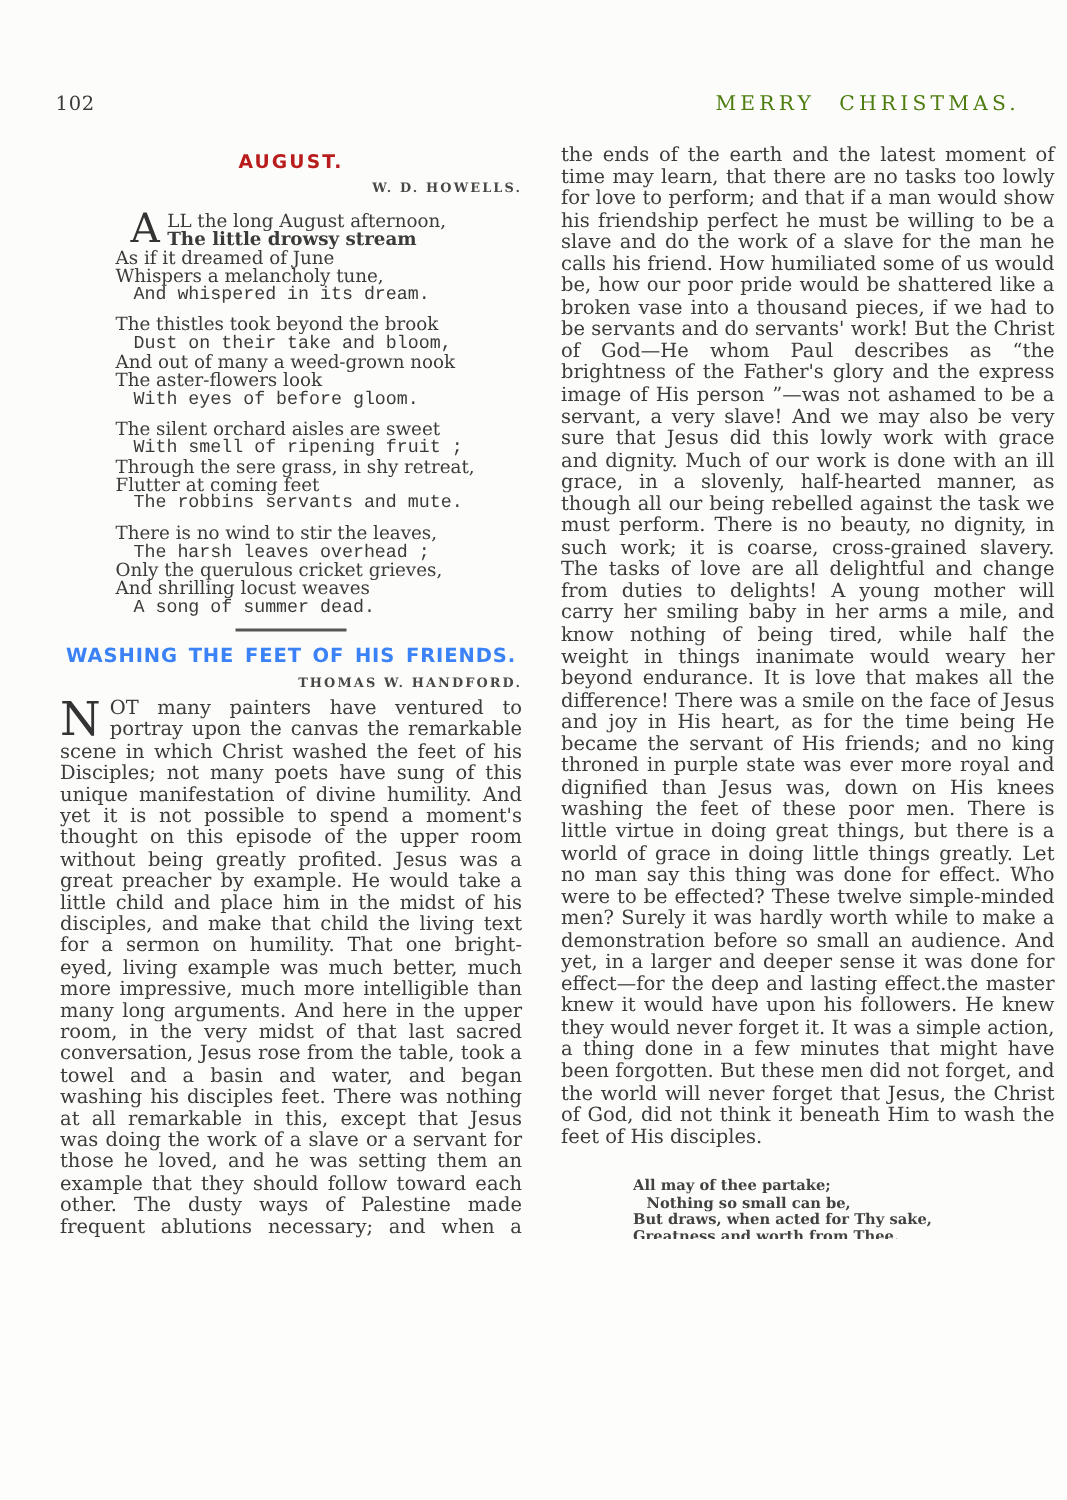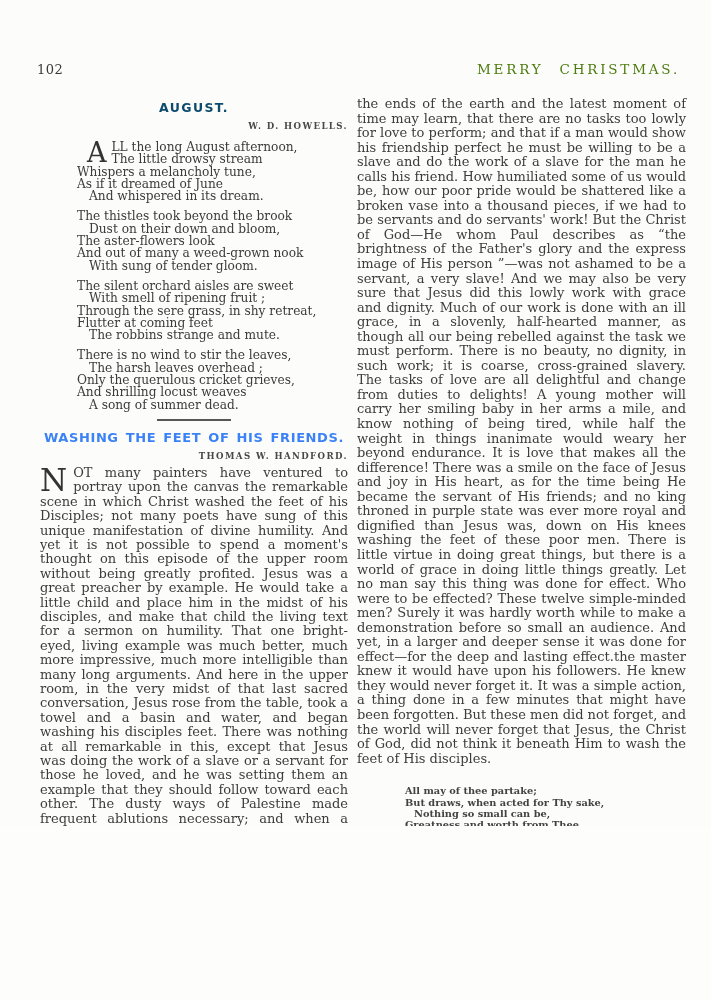--- a/index.html
+++ b/index.html
@@ -34,31 +34,31 @@
     text-align: right;
     font-size: 13.5px;
     letter-spacing: 2.8px;
     word-spacing: 9px;
     color: #4d7c0f;
   }
 
   
   .col { position: absolute; top: 95px; }
   .col-left  { left: 40px;  width: 308px; }
-  .col-right { left: 357px; width: 329px; }
+  .col-right { left: 374px; width: 329px; }
 
   
   .poem-title {
     margin: 5px 0 0;
     text-align: center;
     font-family: "DejaVu Sans", sans-serif;
     font-weight: bold;
     font-size: 12.5px;
     letter-spacing: 1.4px;
-    color: #0c4a6e;
+    color: #b91c1c;
   }
   .article-title {
     margin: 9px 0 0;
     text-align: center;
     font-family: "DejaVu Sans", sans-serif;
     font-weight: bold;
     font-size: 13px;
     letter-spacing: 0.6px;
     word-spacing: 2px;
     color: #3b82f6;
@@ -74,22 +74,22 @@
 
   
   .poem {
     margin: 10px 0 0 37px;
     font-size: 12.2px;
     line-height: 12.3px;
     color: #3b3b3b;
   }
   .stanza { margin-bottom: 8px; }
   .pline { display: block; }
-  .pline.ind { padding-left: 12px; }
-  .pline.ind-sm { padding-left: 5px; }
+  .pline.ind { padding-left: 12px; font-family: Liberation Mono, monospace; }
+  .pline.ind-sm { padding-left: 5px; font-weight: bold; }
   .dropcap {
     float: left;
     font-weight: 400;
     color: #333333;
   }
   .dropcap-poem {
     margin: 0 5px 0 10px;
     font-size: 27px;
     line-height: 23px;
     height: 24px;
@@ -156,37 +156,37 @@
   <div class="col col-left">
 
     <h2 class="poem-title">AUGUST.</h2>
     <div class="byline">W. D. HOWELLS.</div>
 
     <div class="poem">
       <div class="stanza">
         <span class="dropcap dropcap-poem">A</span>
         <span class="pline">LL the long August afternoon,</span>
         <span class="pline ind-sm">The little drowsy stream</span>
+        <span class="pline">As if it dreamed of June</span>
         <span class="pline">Whispers a melancholy tune,</span>
-        <span class="pline">As if it dreamed of June</span>
         <span class="pline ind">And whispered in its dream.</span>
       </div>
       <div class="stanza">
         <span class="pline">The thistles took beyond the brook</span>
-        <span class="pline ind">Dust on their down and bloom,</span>
+        <span class="pline ind">Dust on their take and bloom,</span>
+        <span class="pline">And out of many a weed-grown nook</span>
         <span class="pline">The aster-flowers look</span>
-        <span class="pline">And out of many a weed-grown nook</span>
-        <span class="pline ind">With sung of tender gloom.</span>
+        <span class="pline ind">With eyes of before gloom.</span>
       </div>
       <div class="stanza">
         <span class="pline">The silent orchard aisles are sweet</span>
         <span class="pline ind">With smell of ripening fruit ;</span>
         <span class="pline">Through the sere grass, in shy retreat,</span>
         <span class="pline">Flutter at coming feet</span>
-        <span class="pline ind">The robbins strange and mute.</span>
+        <span class="pline ind">The robbins servants and mute.</span>
       </div>
       <div class="stanza">
         <span class="pline">There is no wind to stir the leaves,</span>
         <span class="pline ind">The harsh leaves overhead ;</span>
         <span class="pline">Only the querulous cricket grieves,</span>
         <span class="pline">And shrilling locust weaves</span>
         <span class="pline ind">A song of summer dead.</span>
       </div>
     </div>
 
@@ -198,22 +198,22 @@
     <p class="body-par"><span class="dropcap dropcap-body">N</span><span>OT many painters have ventured to portray upon the canvas the remarkable scene in which Christ washed the feet of his Disciples; not many poets have sung of this unique manifestation of divine humility. And yet it is not possible to spend a moment's thought on this episode of the upper room without being greatly profited. Jesus was a great preacher by example. He would take a little child and place him in the midst of his disciples, and make that child the living text for a sermon on humility. That one bright-eyed, living example was much better, much more impressive, much more intelligible than many long arguments. And here in the upper room, in the very midst of that last sacred conversation, Jesus rose from the table, took a towel and a basin and water, and began washing his disciples feet. There was nothing at all remarkable in this, except that Jesus was doing the work of a slave or a servant for those he loved, and he was setting them an example that they should follow toward each other. The dusty ways of Palestine made frequent ablutions necessary; and when a visitor went to a great man's house, the first person he would meet would be a slave with towel in hand, whose duty it would be to lave the feet of the guest in cool, refreshing water. The poetry in this gospel picture lies in the fact that Jesus takes the place of a slave, and does the work of a slave, that his disciples may learn, and that we, to</span></p>
   </div>
 
   <div class="col col-right">
 
     <p class="body-par"><span>the ends of the earth and the latest moment of time may learn, that there are no tasks too lowly for love to perform; and that if a man would show his friendship perfect he must be willing to be a slave and do the work of a slave for the man he calls his friend. How humiliated some of us would be, how our poor pride would be shattered like a broken vase into a thousand pieces, if we had to be servants and do servants' work! But the Christ of God—He whom Paul describes as “the brightness of the Father's glory and the express image of His person ”—was not ashamed to be a servant, a very slave! And we may also be very sure that Jesus did this lowly work with grace and dignity. Much of our work is done with an ill grace, in a slovenly, half-hearted manner, as though all our being rebelled against the task we must perform. There is no beauty, no dignity, in such work; it is coarse, cross-grained slavery. The tasks of love are all delightful and change from duties to delights! A young mother will carry her smiling baby in her arms a mile, and know nothing of being tired, while half the weight in things inanimate would weary her beyond endurance. It is love that makes all the difference! There was a smile on the face of Jesus and joy in His heart, as for the time being He became the servant of His friends; and no king throned in purple state was ever more royal and dignified than Jesus was, down on His knees washing the feet of these poor men. There is little virtue in doing great things, but there is a world of grace in doing little things greatly. Let no man say this thing was done for effect. Who were to be effected? These twelve simple-minded men? Surely it was hardly worth while to make a demonstration before so small an audience. And yet, in a larger and deeper sense it was done for effect—for the deep and lasting effect.the master knew it would have upon his followers. He knew they would never forget it. It was a simple action, a thing done in a few minutes that might have been forgotten. But these men did not forget, and the world will never forget that Jesus, the Christ of God, did not think it beneath Him to wash the feet of His disciples.</span></p>
 
     <div class="closing-verse">
       <div class="vstanza">
         <span class="vline">All may of thee partake;</span>
+        <span class="vline ind">Nothing so small can be,</span>
         <span class="vline">But draws, when acted for Thy sake,</span>
-        <span class="vline ind">Nothing so small can be,</span>
         <span class="vline">Greatness and worth from Thee.</span>
       </div>
       <div class="vstanza">
         <span class="vline">If done beneath Thy laws,</span>
         <span class="vline ind">E'en servile labors shine;</span>
         <span class="vline">Hallowed is toil, if this the cause,</span>
         <span class="vline ind">The meanest work, divine.</span>
       </div>
     </div>
   </div>

